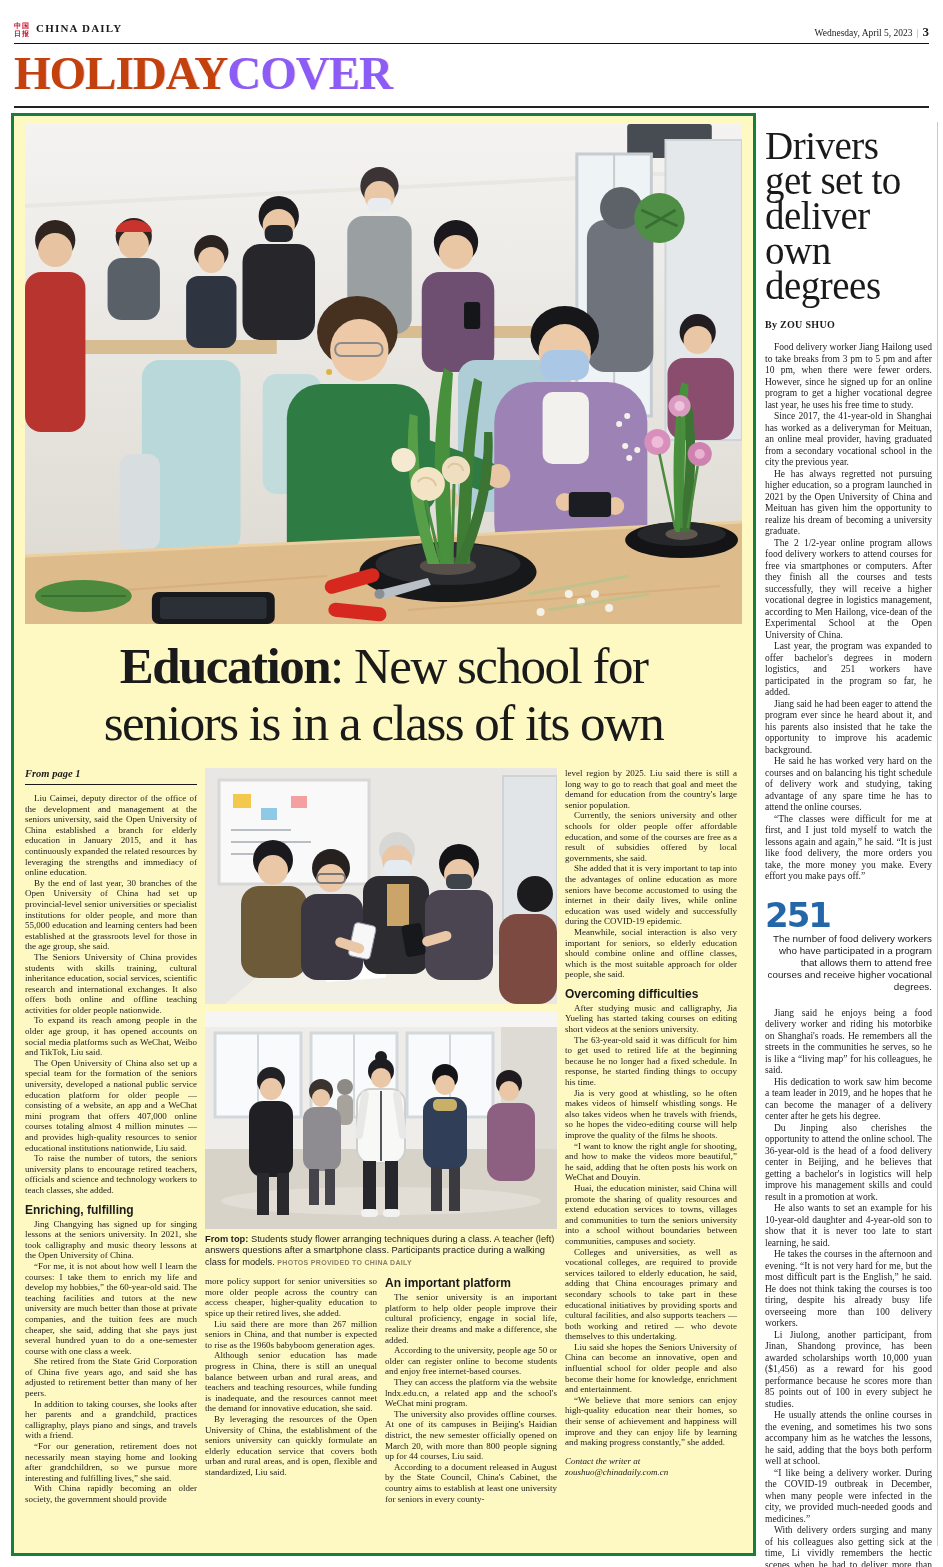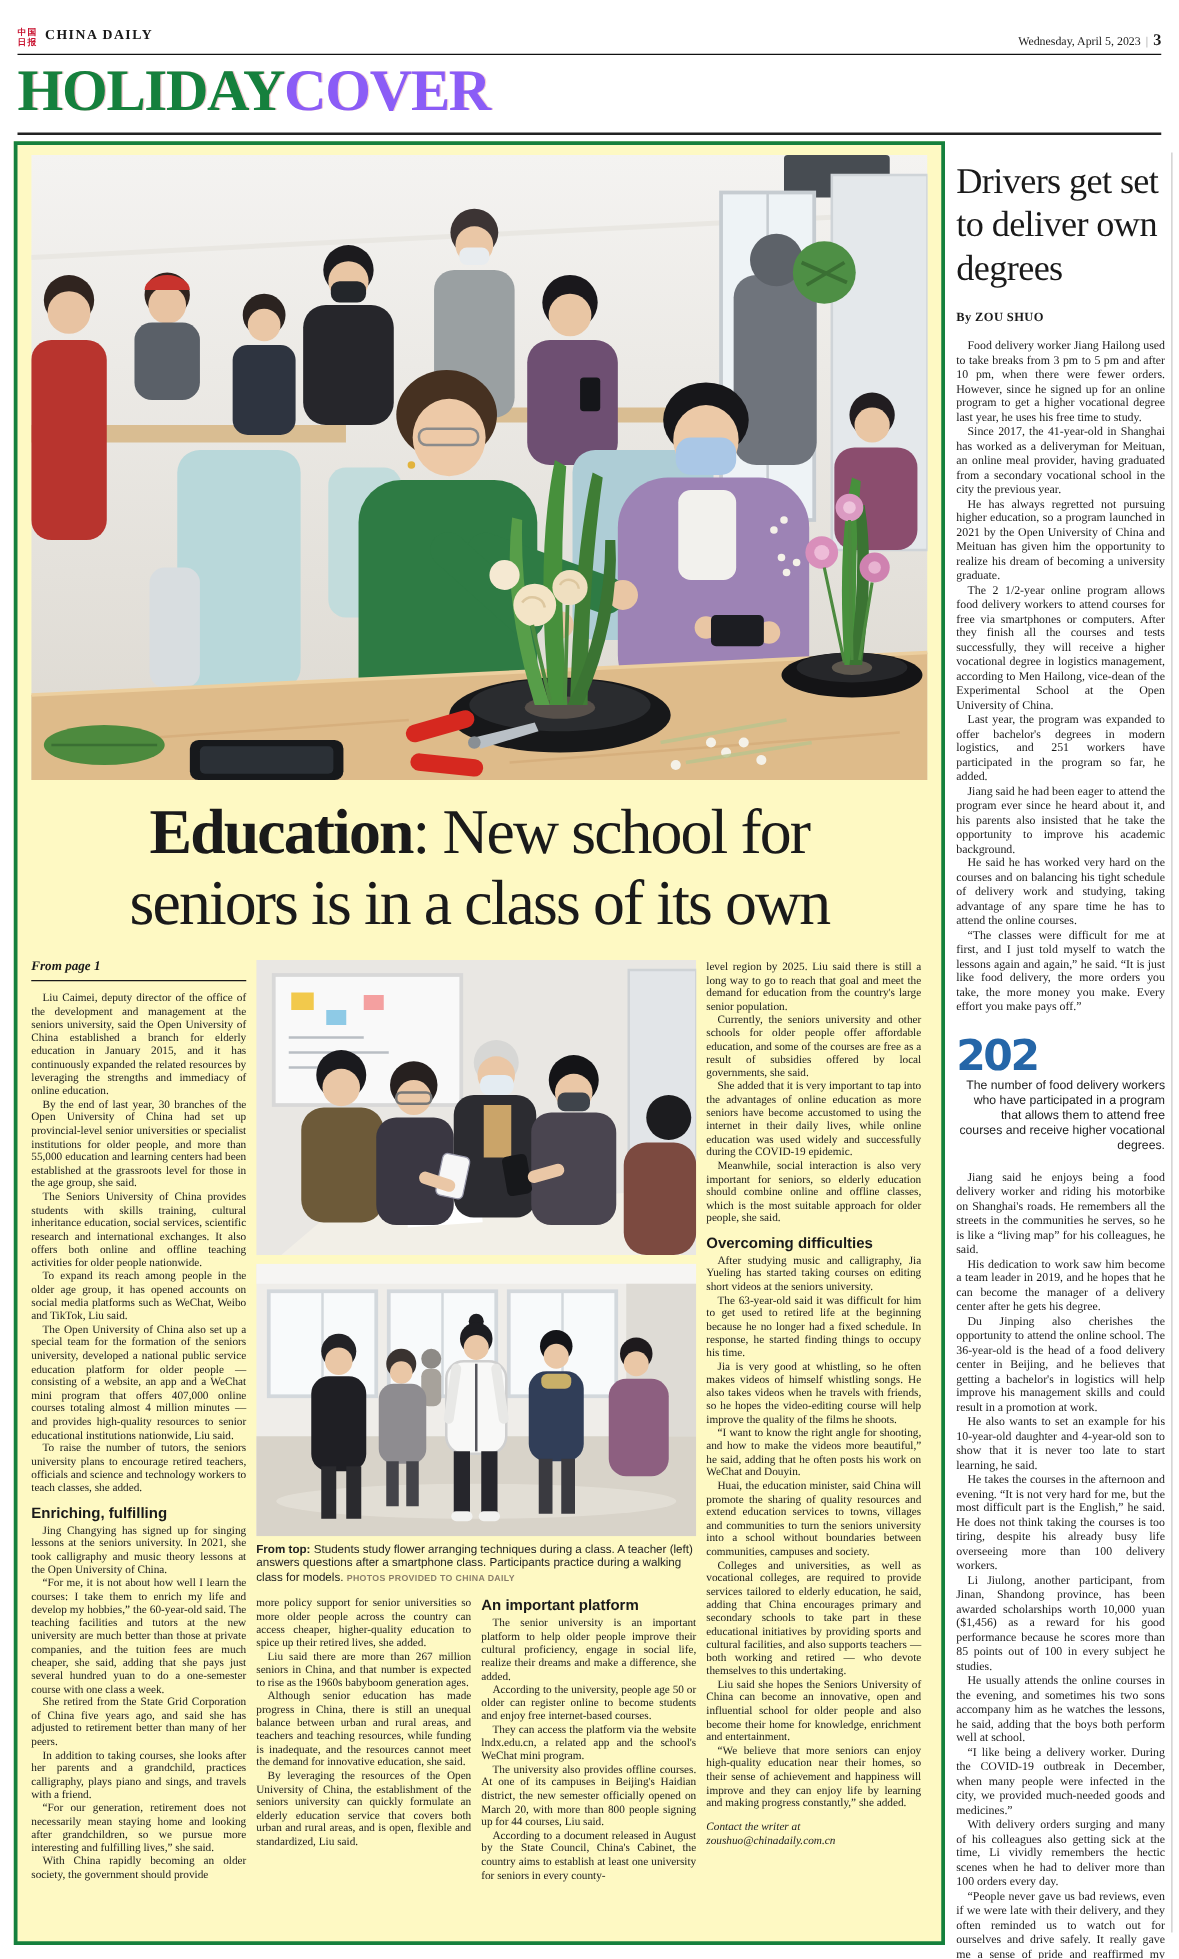--- a/index.html
+++ b/index.html
@@ -13,21 +13,21 @@
            color:#c8102e;font-weight:700;word-break:break-all;}
   .brand-en{font-weight:700;font-size:11px;letter-spacing:1.2px;}
   .dateline{position:absolute;right:0;top:2px;font-size:9.5px;}
   .dateline .bar{color:#999;margin:0 4px;}
   .pageno{font-weight:700;font-size:13px;}
   .header-rule{position:absolute;left:14px;top:43px;width:915px;border-top:1px solid #111;}
 
   
   .section-title{position:absolute;left:14px;top:48px;font-weight:700;font-size:47px;line-height:50px;
                  letter-spacing:-1px;font-family:"Liberation Serif",serif;}
-  .section-title .t1{color:#15803d;text-shadow:1px 0 0 rgba(200,16,46,.25);}
+  .section-title .t1{color:#c2410c;text-shadow:1px 0 0 rgba(200,16,46,.25);}
   .section-title .t2{color:#8b5cf6;text-shadow:1px 0 0 rgba(200,16,46,.2);}
   .section-rule{position:absolute;left:14px;top:106px;width:915px;border-top:2px solid #222;}
 
   
   .main-box{position:absolute;left:11px;top:113px;width:745px;height:1443px;box-sizing:border-box;
             border:3px solid #15803d;background:#fef9c3;padding:8px 11px;overflow:hidden;}
   .photo-main{display:block;width:717px;height:500px;}
   .headline{margin:14px 0 0 0;text-align:center;font-weight:400;font-size:51px;line-height:57px;
             letter-spacing:-1.5px;}
   .hl-bold{font-weight:700;}
@@ -46,21 +46,21 @@
 
   .photo-b{display:block;width:352px;height:236px;}
   .photo-c{display:block;width:352px;height:218px;margin-top:7px;}
   .caption{margin:5px 0 0 0;font-family:"Liberation Sans",sans-serif;font-size:9.3px;line-height:11.4px;
            text-align:left;color:#222;}
   .cap-lead{font-weight:700;}
   .cap-credit{font-size:7px;font-weight:700;color:#8a7f6a;letter-spacing:.3px;}
 
   
   .sidebar{position:absolute;left:765px;top:128px;width:167px;}
-  .sb-headline{margin:0;font-weight:400;font-size:29px;line-height:35px;letter-spacing:-.5px;}
+  .sb-headline{margin:0;font-weight:400;font-size:39px;line-height:35px;letter-spacing:-.5px;}
   .sb-byline{margin:16px 0 12px 0;font-weight:700;font-size:10px;letter-spacing:.3px;}
   .sp{margin:0;font-size:9.5px;line-height:11.5px;text-align:justify;text-indent:9px;}
   .stat{margin:16px 0 14px 0;}
   .stat-number{color:#2566a8;font-family:"DejaVu Sans",sans-serif;font-weight:700;font-size:34px;
                line-height:32px;letter-spacing:-2px;}
   .stat-text{margin:2px 0 0 0;font-family:"Liberation Sans",sans-serif;font-size:9.8px;line-height:12.2px;
              text-align:right;}
   .right-rule{position:absolute;left:937px;top:122px;height:1424px;border-left:1px solid #c9c9c9;}
 </style>
 </head>
@@ -364,21 +364,21 @@
     <p class="sb-byline">By ZOU SHUO</p>
     <p class="sp">Food delivery worker Jiang Hailong used to take breaks from 3 pm to 5 pm and after 10 pm, when there were fewer orders. However, since he signed up for an online program to get a higher vocational degree last year, he uses his free time to study.</p>
     <p class="sp">Since 2017, the 41-year-old in Shanghai has worked as a deliveryman for Meituan, an online meal provider, having graduated from a secondary vocational school in the city the previous year.</p>
     <p class="sp">He has always regretted not pursuing higher education, so a program launched in 2021 by the Open University of China and Meituan has given him the opportunity to realize his dream of becoming a university graduate.</p>
     <p class="sp">The 2 1/2-year online program allows food delivery workers to attend courses for free via smartphones or computers. After they finish all the courses and tests successfully, they will receive a higher vocational degree in logistics management, according to Men Hailong, vice-dean of the Experimental School at the Open University of China.</p>
     <p class="sp">Last year, the program was expanded to offer bachelor's degrees in modern logistics, and 251 workers have participated in the program so far, he added.</p>
     <p class="sp">Jiang said he had been eager to attend the program ever since he heard about it, and his parents also insisted that he take the opportunity to improve his academic background.</p>
     <p class="sp">He said he has worked very hard on the courses and on balancing his tight schedule of delivery work and studying, taking advantage of any spare time he has to attend the online courses.</p>
     <p class="sp">“The classes were difficult for me at first, and I just told myself to watch the lessons again and again,” he said. “It is just like food delivery, the more orders you take, the more money you make. Every effort you make pays off.”</p>
     <div class="stat">
-      <div class="stat-number">202</div>
+      <div class="stat-number">251</div>
       <p class="stat-text">The number of food delivery workers who have participated in a program that allows them to attend free courses and receive higher vocational degrees.</p>
     </div>
     <p class="sp">Jiang said he enjoys being a food delivery worker and riding his motorbike on Shanghai's roads. He remembers all the streets in the communities he serves, so he is like a “living map” for his colleagues, he said.</p>
     <p class="sp">His dedication to work saw him become a team leader in 2019, and he hopes that he can become the manager of a delivery center after he gets his degree.</p>
     <p class="sp">Du Jinping also cherishes the opportunity to attend the online school. The 36-year-old is the head of a food delivery center in Beijing, and he believes that getting a bachelor's in logistics will help improve his management skills and could result in a promotion at work.</p>
     <p class="sp">He also wants to set an example for his 10-year-old daughter and 4-year-old son to show that it is never too late to start learning, he said.</p>
     <p class="sp">He takes the courses in the afternoon and evening. “It is not very hard for me, but the most difficult part is the English,” he said. He does not think taking the courses is too tiring, despite his already busy life overseeing more than 100 delivery workers.</p>
     <p class="sp">Li Jiulong, another participant, from Jinan, Shandong province, has been awarded scholarships worth 10,000 yuan ($1,456) as a reward for his good performance because he scores more than 85 points out of 100 in every subject he studies.</p>
     <p class="sp">He usually attends the online courses in the evening, and sometimes his two sons accompany him as he watches the lessons, he said, adding that the boys both perform well at school.</p>
     <p class="sp">“I like being a delivery worker. During the COVID-19 outbreak in December, when many people were infected in the city, we provided much-needed goods and medicines.”</p>

